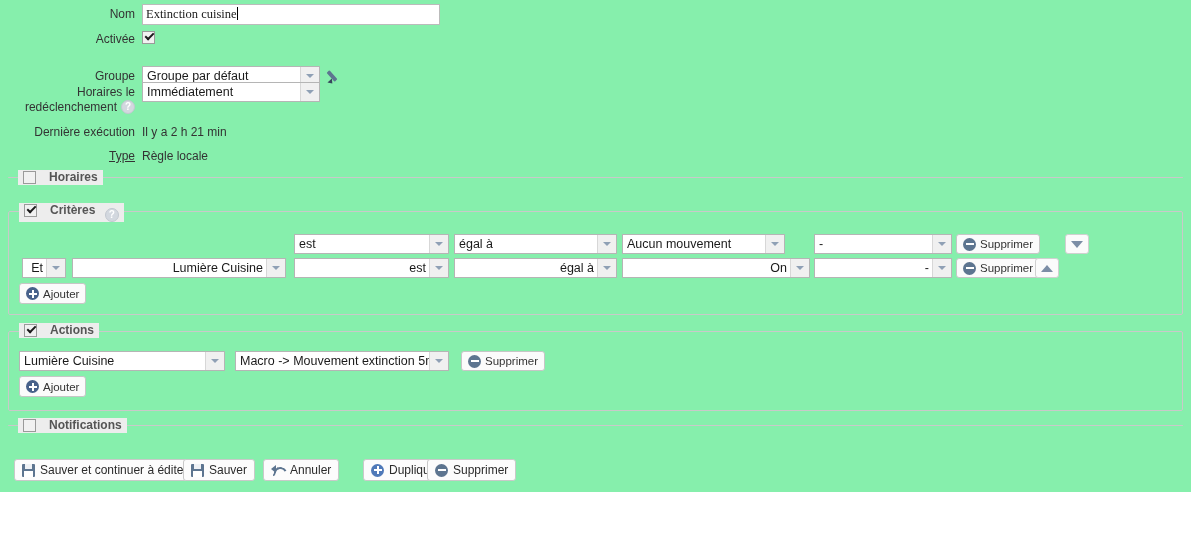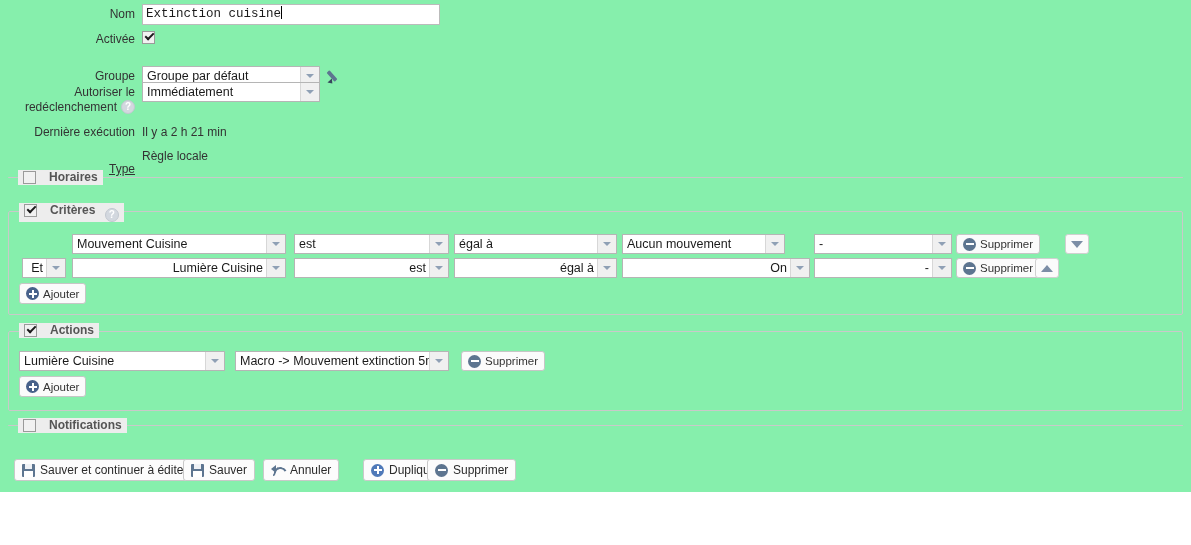--- a/index.html
+++ b/index.html
@@ -50,21 +50,21 @@
     position: absolute;
     left: 142px;
   }
 
   
   .txtinput {
     box-sizing: border-box;
     height: 21px;
     border: 1px solid #bbbbbb;
     background: #ffffff;
-    font-family: Liberation Mono, monospace;
+    font-family: Liberation Serif, serif;
     font-size: 12.5px;
     color: #1a1a1a;
     padding: 0 3px;
     line-height: 19px;
     position: relative;
   }
   .txtinput .caret {
     display: inline-block;
     width: 1px;
     height: 13px;
@@ -371,66 +371,60 @@
           </span>
       </div>
     </div>
     <div class="pencil" style="left:327px; top:2px;">
       <span class="body"></span>
         <span class="tip"></span>
     </div>
   </div>
 
   <div class="formrow" style="top:82px; height:40px;">
-    <div class="flabel" style="top:3px;">Autoriser le</div>
+    <div class="flabel" style="top:3px;">Horaires le</div>
     <div class="flabel" style="top:18px; width:117px;">redéclenchement</div>
     <span class="help" style="position:absolute; left:121px; top:18px;">?</span>
     <div class="fctl" style="top:0;">
       <div class="sel" style="width:178px;">
         <span>Immédiatement</span>
         <span class="arrow">
             <i></i>
           </span>
       </div>
     </div>
   </div>
 
   <div class="formrow" style="top:125px;">
     <div class="flabel" style="top:0;">Dernière exécution</div>
     <div class="fctl" style="top:0;">
       <span class="statictext">Il y a 2 h 21 min</span>
     </div>
   </div>
 
   <div class="formrow" style="top:149px;">
-    <div class="flabel" style="top:13px;text-decoration:underline;">Type</div>
+    <div class="flabel" style="top:0;text-decoration:underline;">Type</div>
     <div class="fctl" style="top:0;">
       <span class="statictext">Règle locale</span>
     </div>
   </div>
 
   <div class="fs collapsed" style="top:177px; height:1px;">
     <div class="fs-legend" style="top:-8px;">
       <span class="cbx"></span><span class="lbl">Horaires</span>
     </div>
   </div>
 
   <div class="fs" style="top:211px; height:104px;">
     <div class="fs-legend">
       <span class="cbx checked"></span><span class="lbl">Critères</span>
       <span class="help" style="margin-left:6px;">?</span>
     </div>
 
     <div class="critrow" style="left:63px; top:22px; width:1100px;">
-      <div class="sel" style="position:absolute; left:0; top:0; width:214px;">
-        <span>Mouvement Cuisine</span>
-        <span class="arrow">
-            <i></i>
-          </span>
-      </div>
       <div class="sel" style="position:absolute; left:222px; top:0; width:155px;">
         <span>est</span>
         <span class="arrow">
             <i></i>
           </span>
       </div>
       <div class="sel" style="position:absolute; left:382px; top:0; width:163px;">
         <span>égal à</span>
         <span class="arrow">
             <i></i>

